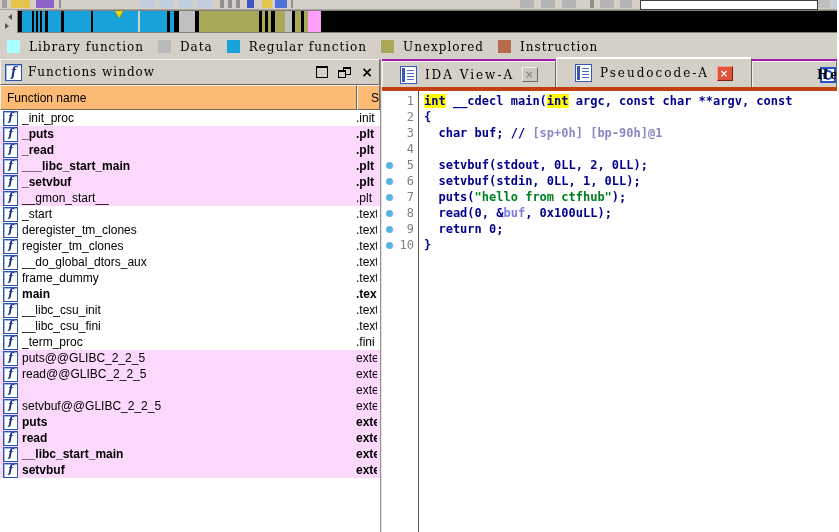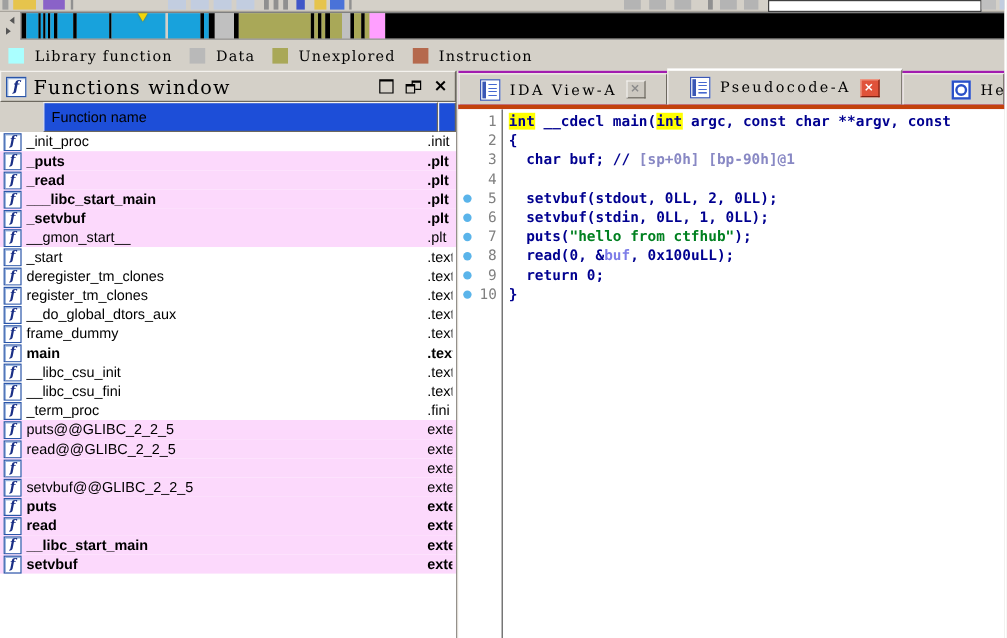--- a/index.html
+++ b/index.html
@@ -30,30 +30,30 @@
   
   .main{position:absolute;top:59px;left:0;right:0;bottom:0;display:flex;}
 
   
   .fpanel{width:380px;display:flex;flex-direction:column;background:#d4d0c8;
           border-right:2px groove #e8e4dc;}
   .fw-titlebar{height:24px;display:flex;align-items:center;background:#d4d0c8;
                border:1px solid;border-color:#f4f2ee #6c685f #6c685f #f4f2ee;padding:0 4px;}
   .fw-ic{width:15px;height:15px;background:#fff;border:1px solid #2a55a8;box-shadow:inset 1px 1px 0 #9db8e0;
          color:#1a2f86;font:bold italic 12px "DejaVu Serif",serif;text-align:center;line-height:14px;margin-right:6px;}
-  .fw-title{flex:1;font-family:"DejaVu Serif",serif;font-size:16px;letter-spacing:1px;color:#000;}
+  .fw-title{flex:1;font-family:"DejaVu Serif",serif;font-size:12px;letter-spacing:1px;color:#000;}
   .wbtns{display:flex;align-items:center;gap:10px;padding-right:2px;}
   .wb{display:inline-block;}
   .wb-maximize{width:10px;height:9px;border:1px solid #000;border-top-width:2px;}
   .wb-restore{position:relative;width:13px;height:11px;}
   .wb-restore::before{content:"";position:absolute;right:0;top:0;width:6px;height:5px;border:1px solid #000;border-top-width:2px;}
   .wb-restore::after{content:"";position:absolute;left:0;bottom:0;width:6px;height:5px;border:1px solid #000;border-top-width:2px;background:#d4d0c8;}
   .wb-close{font:bold 14px "DejaVu Sans",sans-serif;line-height:11px;color:#000;}
 
-  .fw-header{display:flex;height:25px;background:#1d4ed8;margin-left:36px;}
+  .fw-header{display:flex;height:25px;background:#fdba74;}
   .fw-hcell{border:1px solid;border-color:#f4f2ee #6c685f #6c685f #f4f2ee;
             font-size:12px;color:#000;display:flex;align-items:center;padding-left:6px;overflow:hidden;white-space:nowrap;}
   .fw-hname{width:349px;}
   .fw-hseg{flex:1;padding-left:13px;}
 
   .fw-list{flex:1;background:#fff;overflow:hidden;position:relative;}
   .fl-row{position:relative;height:16px;display:flex;align-items:center;background:#fff;}
   .fl-row.pink{background:#fcd9fc;}
   .fl-row.bold .fl-name,.fl-row.bold .fl-seg{font-weight:bold;}
   .f-ic{position:absolute;left:3px;top:1px;width:13px;height:13px;background:#fff;border:1px solid #2a55a8;
@@ -62,21 +62,21 @@
   .fl-name{margin-left:22px;font-size:12px;color:#000;white-space:nowrap;}
   .fl-seg{position:absolute;left:356px;width:21px;overflow:hidden;font-size:12px;color:#000;white-space:nowrap;}
 
   
   .rpanel{flex:1;display:flex;flex-direction:column;background:#fff;min-width:0;}
   .tabbar{height:28px;background:#a21caf;display:flex;align-items:flex-end;border-bottom:4px solid #c2410c;}
   .tab{position:relative;height:25px;display:flex;align-items:center;justify-content:center;gap:8px;
        background:#d4d0c8;border:1px solid;border-color:#f4f2ee #6c685f #d4d0c8 #f4f2ee;border-bottom:none;
        font-family:"DejaVu Serif",serif;font-size:12px;letter-spacing:2px;color:#000;overflow:hidden;}
   .tab.active{height:28px;border-top:2px solid #fff;}
-  .tab.fill{flex:1;justify-content:center;padding-left:12px;min-width:0;}
+  .tab.fill{flex:1;justify-content:flex-end;padding-left:12px;min-width:0;font-weight:bold;}
   .tab.fill .tab-label{position:absolute;left:64px;}
   .doc-ic{position:relative;width:15px;height:16px;background:#fff;border:1px solid #3a57b5;flex:none;}
   .doc-ic::before{content:"";position:absolute;left:1px;top:1px;bottom:1px;width:3px;background:#3a57b5;}
   .doc-ic::after{content:"";position:absolute;left:6px;right:2px;top:3px;height:10px;
                  background:repeating-linear-gradient(180deg,#4668d0 0 1px,transparent 1px 3px);}
   .hex-ic{position:relative;width:12px;height:12px;background:#fff;border:2px solid #2a50c8;flex:none;}
   .hex-ic::before{content:"";position:absolute;left:1px;top:1px;width:6px;height:6px;border:2px solid #2a50c8;border-radius:50%;}
   .tab-close{width:14px;height:13px;display:flex;align-items:center;justify-content:center;flex:none;
              font:bold 10px "DejaVu Sans",sans-serif;}
   .tab-close.gray{background:#ccc8c0;border:1px solid;border-color:#f4f2ee #6c685f #6c685f #f4f2ee;color:#8a8a8a;}
@@ -175,20 +175,24 @@
   <div class="legend">
       <span class="lg-item">
         <span class="lg-swatch" style="background: rgb(170, 255, 255);"></span>
         <span class="lg-label">Library function</span>
       </span>
       <span class="lg-item">
         <span class="lg-swatch" style="background: rgb(185, 185, 185);"></span>
         <span class="lg-label">Data</span>
       </span>
       <span class="lg-item">
+        <span class="lg-swatch" style="background: rgb(24, 162, 220);"></span>
+        <span class="lg-label">Regular function</span>
+      </span>
+      <span class="lg-item">
         <span class="lg-swatch" style="background: rgb(169, 168, 88);"></span>
         <span class="lg-label">Unexplored</span>
       </span>
       <span class="lg-item">
         <span class="lg-swatch" style="background: rgb(181, 105, 77);"></span>
         <span class="lg-label">Instruction</span>
       </span>
     </div>
 
   <div class="main">

